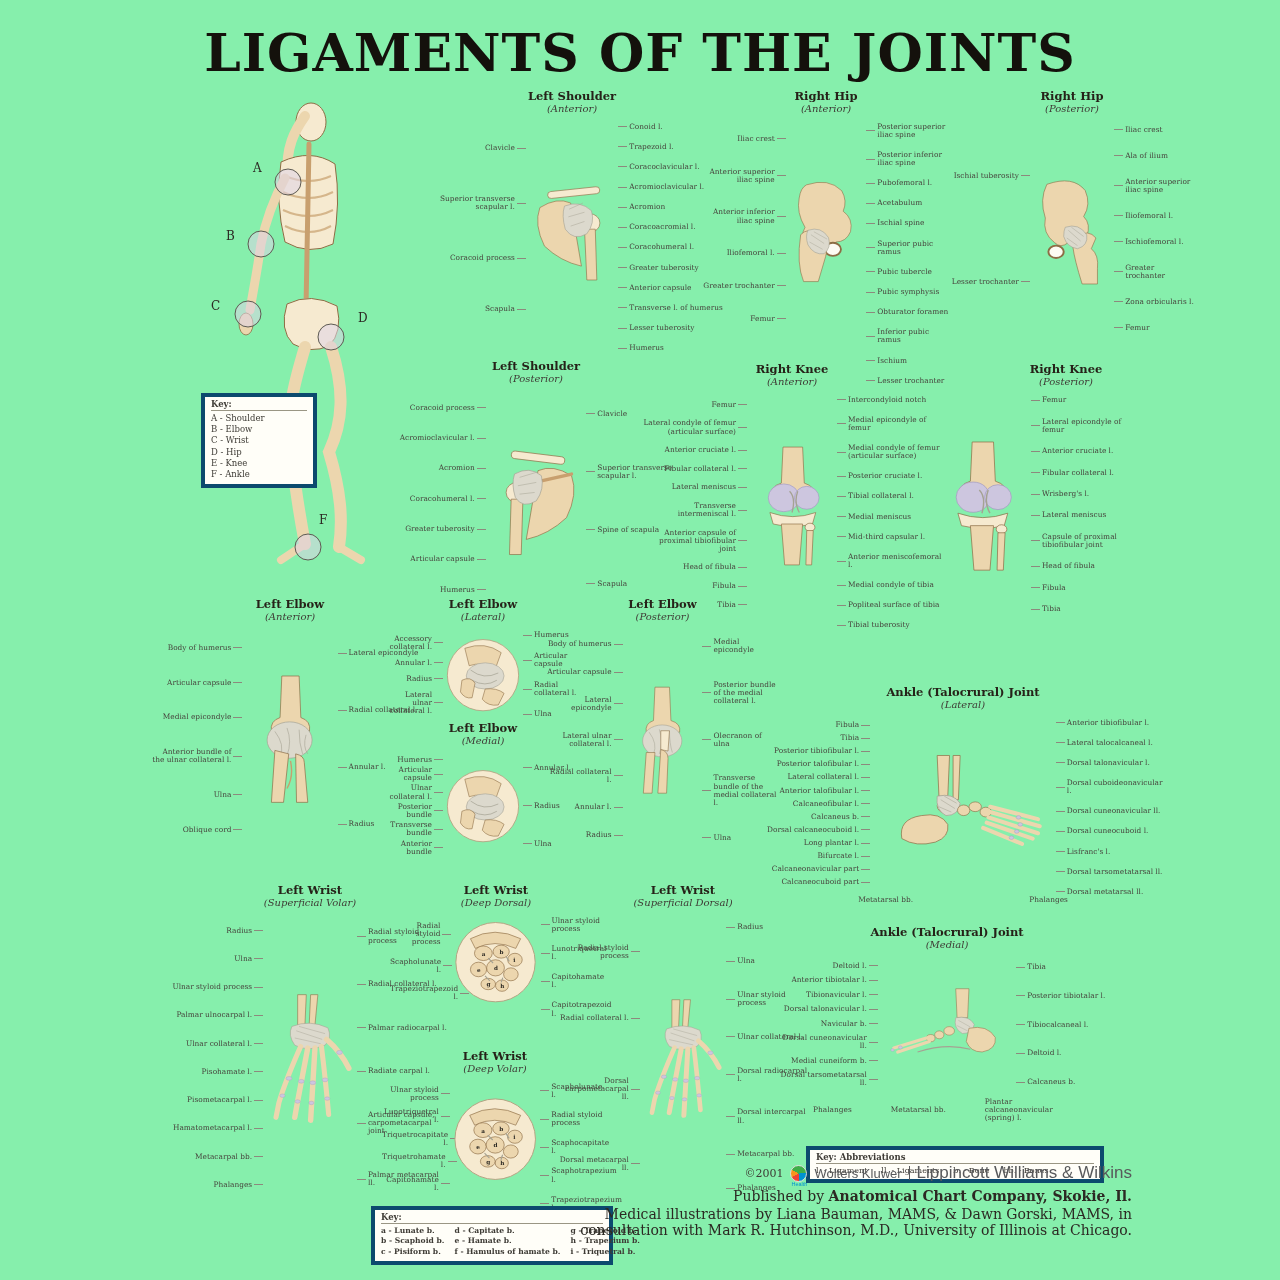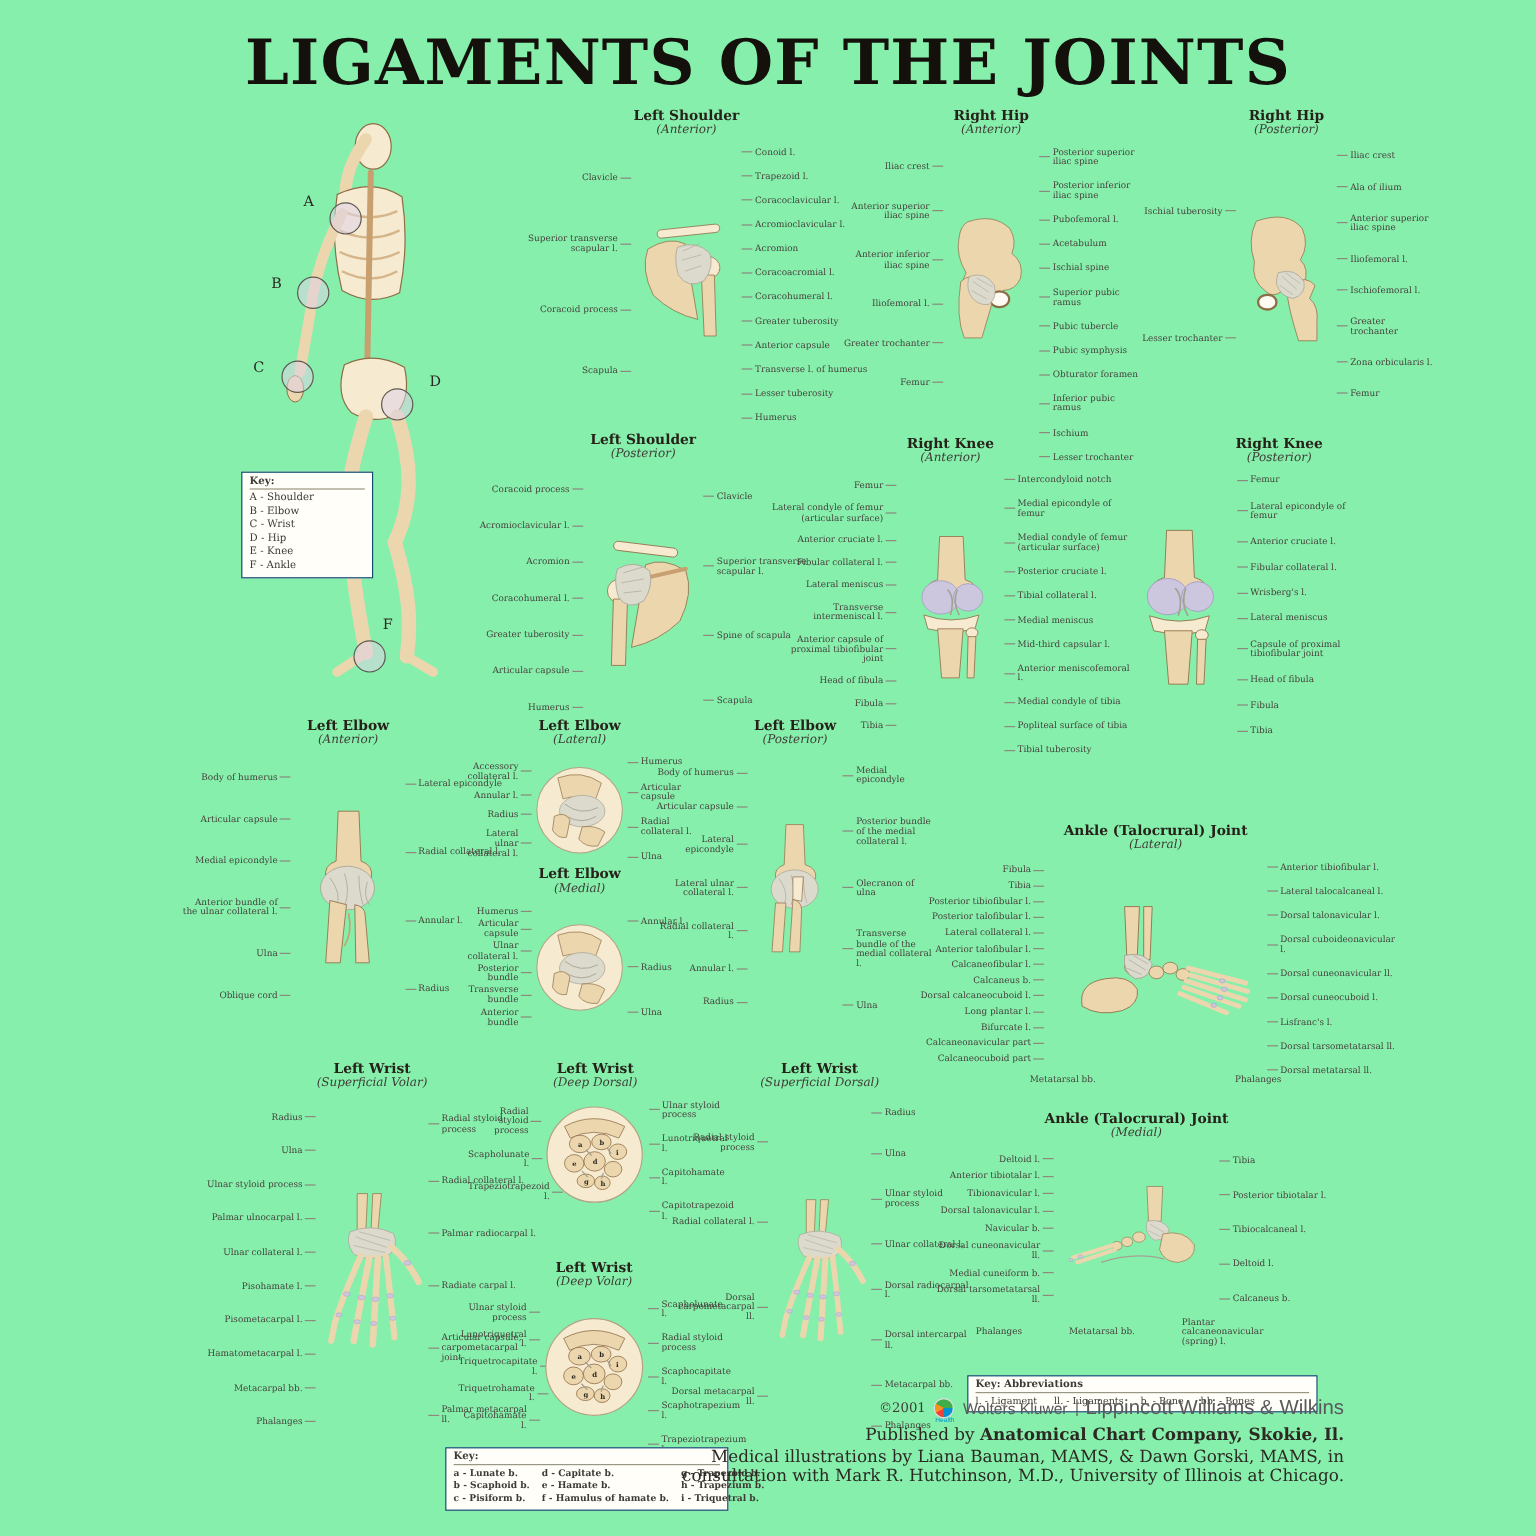--- a/index.html
+++ b/index.html
@@ -4,21 +4,21 @@
 <style>
   html,body{margin:0;padding:0;background:#fff;}
   .poster{position:relative;width:1280px;height:1280px;background:#86efac;overflow:hidden;
           font-family:"DejaVu Serif",serif;color:#3e3b35;}
   .main-title{position:absolute;top:22px;left:0;right:0;margin:0;text-align:center;
               font-size:52px;font-weight:bold;letter-spacing:1px;color:#14110c;
               font-family:"DejaVu Serif",serif;}
   
   .figure{position:absolute;left:192px;top:92px;width:232px;height:500px;}
   
-  .key-box{position:absolute;border:1px solid #0c4a6e;background:#fffef8;padding:2px 6px 4px 6px;}
+  .key-box{position:absolute;border:4px solid #0c4a6e;background:#fffef8;padding:2px 6px 4px 6px;}
   .key-title{font-weight:bold;font-size:8.5px;border-bottom:1px solid #9a9684;padding-bottom:1px;margin-bottom:2px;}
   .key-joints{left:201px;top:393px;width:96px;}
   .key-joints .key-items div{font-size:8.5px;line-height:1.32;}
   .key-wrist{left:371px;top:1206px;width:222px;}
   .key-wrist .key-items{display:grid;grid-auto-flow:column;grid-template-rows:repeat(3,auto);column-gap:10px;font-weight:bold;}
   .key-wrist .key-items div{font-size:7.6px;line-height:1.35;white-space:nowrap;}
   .key-abbr{left:806px;top:1146px;width:278px;}
   .key-abbr .key-items{display:flex;gap:14px;}
   .key-abbr .key-items div{font-size:8px;white-space:nowrap;}
   
@@ -31,21 +31,21 @@
   .labels.right{align-items:flex-start;text-align:left;gap:12px;}
   .labels.bottom{flex:none;flex-direction:row;justify-content:space-evenly;padding:0;margin-top:1px;}
   .labels.bottom .lbl{font-size:7.4px;}
   .lbl{font-size:7.4px;line-height:1.1;color:#46433c;display:flex;align-items:center;gap:2px;max-width:100%;}
   .lbl .txt{display:inline-block;max-width:96px;}
   .leader{width:9px;height:0;border-top:1px solid #8d897d;flex:none;}
   .illus{flex:0 0 36%;height:100%;min-width:0;}
   .panel.inset .illus{flex-basis:46%;}
   .panel.no-left > .panel-body > .labels.left{flex:0 0 3px;}
   
-  .footer{position:absolute;right:160px;bottom:42px;width:600px;text-align:right;}
+  .footer{position:absolute;right:148px;bottom:42px;width:600px;text-align:right;}
   .footer-line1{display:flex;justify-content:flex-end;align-items:center;gap:7px;font-size:12px;}
   .copyright{font-size:11px;color:#3e3b35;}
   .wk-logo{position:relative;width:15px;height:15px;border-radius:50%;flex:none;
            background:conic-gradient(#3fae49 0 90deg,#0093d0 90deg 180deg,#ef4136 180deg 240deg,#f7941e 240deg 300deg,#3fae49 300deg 360deg);
            border:1px solid #ddd;}
   .wk-health{position:absolute;top:15px;left:0;font-size:5.5px;color:#0093d0;font-family:"Liberation Sans",sans-serif;}
   .brand{font-family:"Liberation Sans",sans-serif;color:#58595b;font-size:13px;}
   .brand-divider{width:1px;height:14px;background:#58595b;}
   .brand2{font-family:"Liberation Sans",sans-serif;color:#58595b;font-size:17px;}
   .footer-line2{font-size:14px;margin-top:5px;color:#2c2923;}

